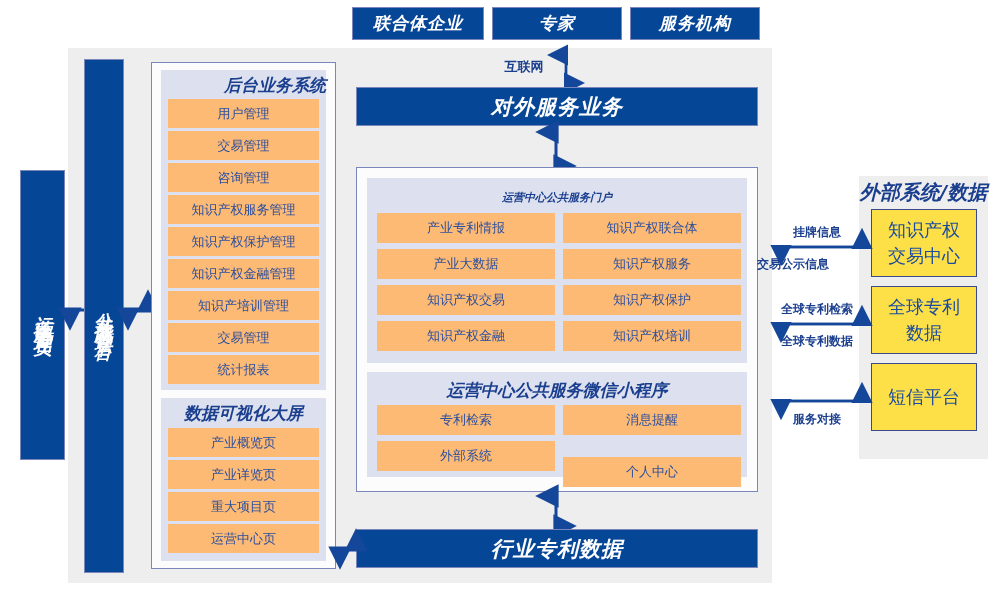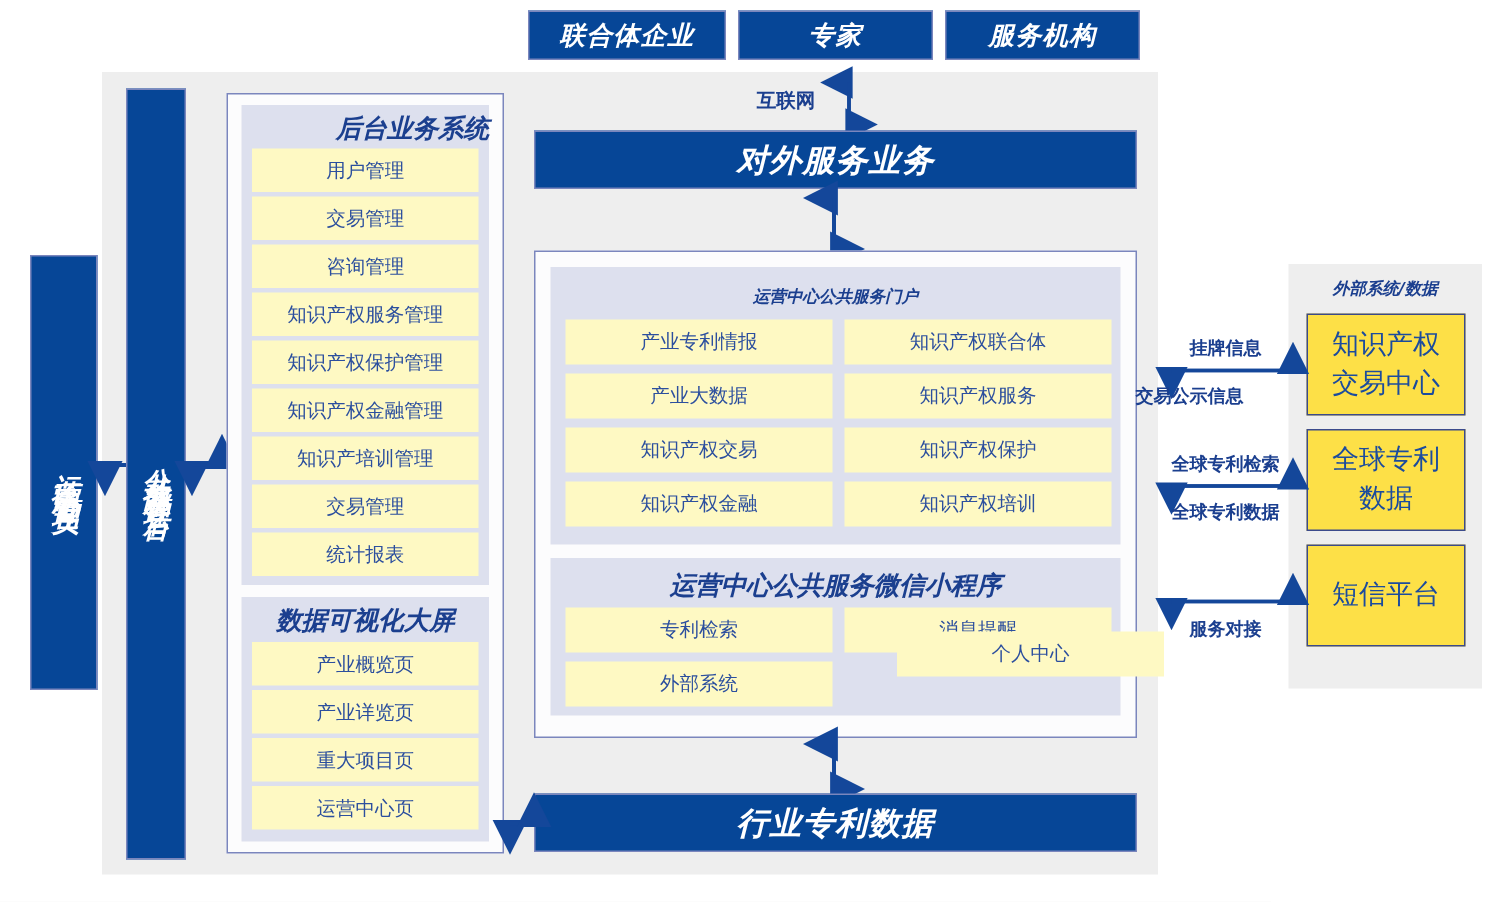--- a/index.html
+++ b/index.html
@@ -37,21 +37,21 @@
     position: absolute;
     background: #fcfcfd;
     border: 1px solid #7b86bd;
   }
   .lav-panel {
     position: absolute;
     background: #dde0ee;
   }
   .white-item {
     position: absolute;
-    background: #fef9c3;
+    background: #fdba74;
     color: #2c4f9e;
     display: flex;
     align-items: center;
     justify-content: center;
     text-align: center;
     font-size: 13px;
   }
   .group-title {
     position: absolute;
     color: #1b3f8f;
@@ -170,21 +170,21 @@
 
   <div class="white-item" style="left:377px;top:405px;width:178px;height:30px;">
     <span>专利检索</span>
     </div>
   <div class="white-item" style="left:563px;top:405px;width:178px;height:30px;">
     <span>消息提醒</span>
     </div>
   <div class="white-item" style="left:377px;top:441px;width:178px;height:30px;">
     <span>外部系统</span>
     </div>
-  <div class="white-item" style="left:563px;top:421px;width:178px;height:30px;margin-left:35px;">
+  <div class="white-item" style="left:563px;top:457px;width:178px;height:30px;">
     <span>个人中心</span>
     </div>
 
   <svg class="arrow" style="left:546px;top:492px;" width="20" height="38" viewBox="0 0 20 38">
     <line x1="10" y1="34" x2="10" y2="4" stroke="#14479a" stroke-width="2.6" marker-end="url(#mUp)"></line>
     <line x1="10" y1="4" x2="10" y2="34" stroke="#14479a" stroke-width="2.6" marker-end="url(#mDn)"></line>
   </svg>
 
   <div class="blue-box" style="left:356px;top:529px;width:402px;height:39px;font-size:21px;">
     <span>行业专利数据</span>
@@ -263,21 +263,21 @@
   <div class="white-item" style="left:168px;top:524px;width:151px;height:29px;">
     <span>运营中心页</span>
     </div>
 
   <svg class="arrow" style="left:336px;top:539px;" width="24" height="20" viewBox="0 0 24 20">
     <line x1="20" y1="10" x2="4" y2="10" stroke="#14479a" stroke-width="2.6" marker-end="url(#mL)"></line>
     <line x1="4" y1="10" x2="20" y2="10" stroke="#14479a" stroke-width="2.6" marker-end="url(#mL)"></line>
   </svg>
 
   <div class="gray-panel" style="left:859px;top:176px;width:129px;height:283px;"></div>
-  <div class="group-title" style="left:859px;top:178px;width:129px;height:28px;font-size:11px;">
+  <div class="group-title" style="left:859px;top:178px;width:129px;height:28px;font-size:20px;">
     <span id="extTitle">外部系统/数据</span>
   </div>
 
   <div class="ext-box" style="left:871px;top:209px;width:106px;height:68px;">
     <span id="ext0" style="white-space:pre-line;">知识产权
 交易中心</span>
   </div>
   <div class="ext-box" style="left:871px;top:286px;width:106px;height:68px;">
     <span id="ext1" style="white-space:pre-line;">全球专利
 数据</span>

